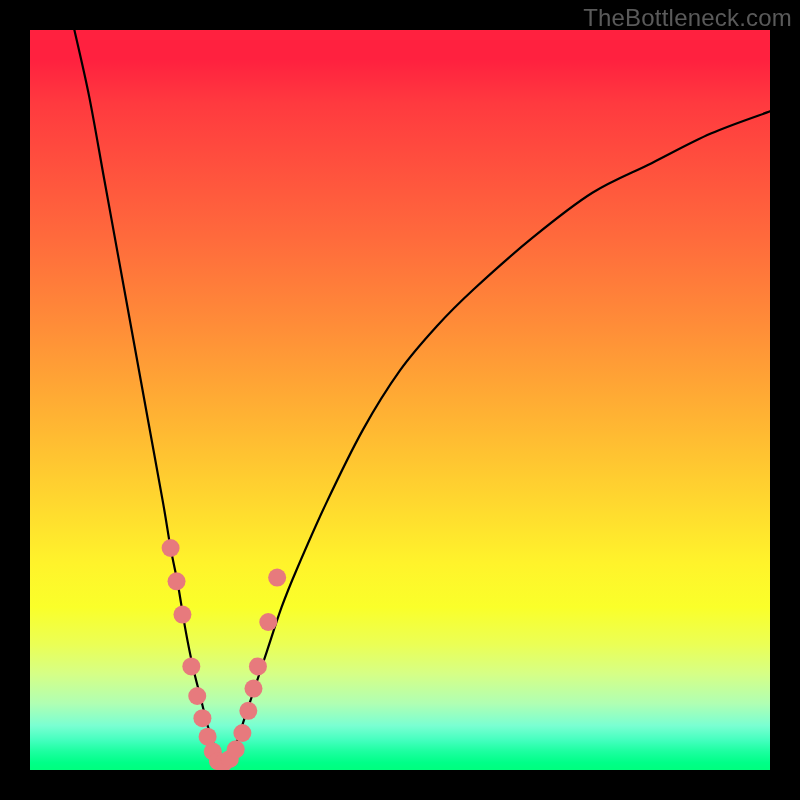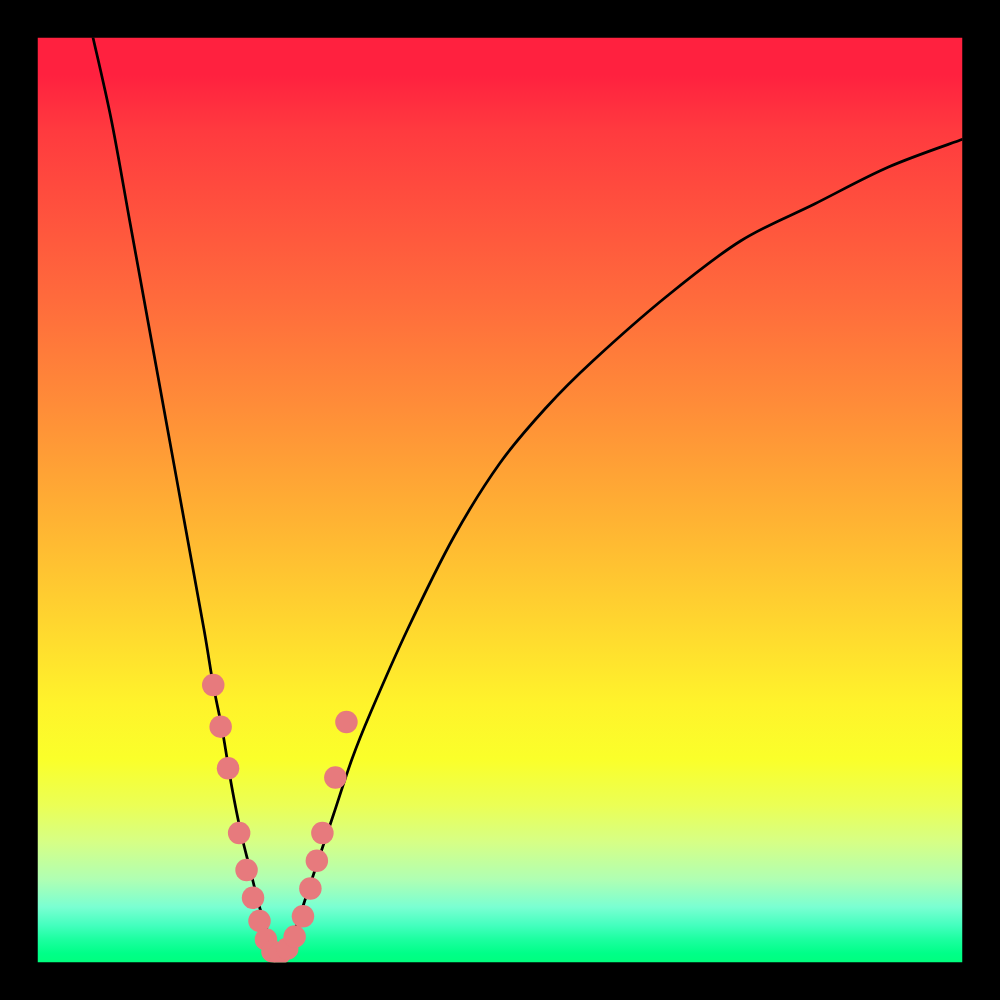--- a/index.html
+++ b/index.html
@@ -68,20 +68,21 @@
     width: 100%;
     height: 100%;
     overflow: visible;
   }
 </style>
 </head>
 <body>
 
 <div class="outer">
 
+  <div class="watermark">TheBottleneck.com</div>
 
   <div class="plot">
     <div class="gradient"></div>
     <svg class="curves" viewBox="0 0 740 740" preserveAspectRatio="none">
       <path id="left-curve" fill="none" stroke-width="2.2" stroke-linecap="round" d="M 44.40 0.00 C 46.87 11.10, 54.27 41.93, 59.20 66.60 C 64.13 91.27, 69.07 120.87, 74.00 148.00 C 78.93 175.13, 83.87 202.27, 88.80 229.40 C 93.73 256.53, 98.67 283.67, 103.60 310.80 C 108.53 337.93, 113.47 365.07, 118.40 392.20 C 123.33 419.33, 129.50 452.63, 133.20 473.60 C 136.90 494.57, 138.13 504.43, 140.60 518.00 C 143.07 531.57, 145.53 541.43, 148.00 555.00 C 150.47 568.57, 152.93 585.83, 155.40 599.40 C 157.87 612.97, 160.33 625.30, 162.80 636.40 C 165.27 647.50, 167.73 656.13, 170.20 666.00 C 172.67 675.87, 175.13 686.97, 177.60 695.60 C 180.07 704.23, 182.53 711.63, 185.00 717.80 C 187.47 723.97, 191.17 730.13, 192.40 732.60" stroke="#000000"></path>
       <path id="right-curve" fill="none" stroke-width="2.2" stroke-linecap="round" d="M 192.40 732.60 C 193.63 731.37, 197.33 728.90, 199.80 725.20 C 202.27 721.50, 204.73 716.57, 207.20 710.40 C 209.67 704.23, 212.13 695.60, 214.60 688.20 C 217.07 680.80, 218.30 677.10, 222.00 666.00 C 225.70 654.90, 231.87 636.40, 236.80 621.60 C 241.73 606.80, 246.67 590.77, 251.60 577.20 C 256.53 563.63, 259.00 557.47, 266.40 540.20 C 273.80 522.93, 284.90 497.03, 296.00 473.60 C 307.10 450.17, 320.67 421.80, 333.00 399.60 C 345.33 377.40, 357.67 357.67, 370.00 340.40 C 382.33 323.13, 394.67 309.57, 407.00 296.00 C 419.33 282.43, 427.97 273.80, 444.00 259.00 C 460.03 244.20, 483.47 223.23, 503.20 207.20 C 522.93 191.17, 542.67 175.13, 562.40 162.80 C 582.13 150.47, 601.87 143.07, 621.60 133.20 C 641.33 123.33, 661.07 112.23, 680.80 103.60 C 700.53 94.97, 730.13 85.10, 740.00 81.40" stroke="#000000"></path>
       <g id="marker-group">
           <circle cx="140.60" cy="518.00" r="9" fill="#e77a7d" stroke="#b65558" stroke-width="0"></circle>
           <circle cx="146.52" cy="551.30" r="9" fill="#e77a7d" stroke="#b65558" stroke-width="0"></circle>
           <circle cx="152.44" cy="584.60" r="9" fill="#e77a7d" stroke="#b65558" stroke-width="0"></circle>

